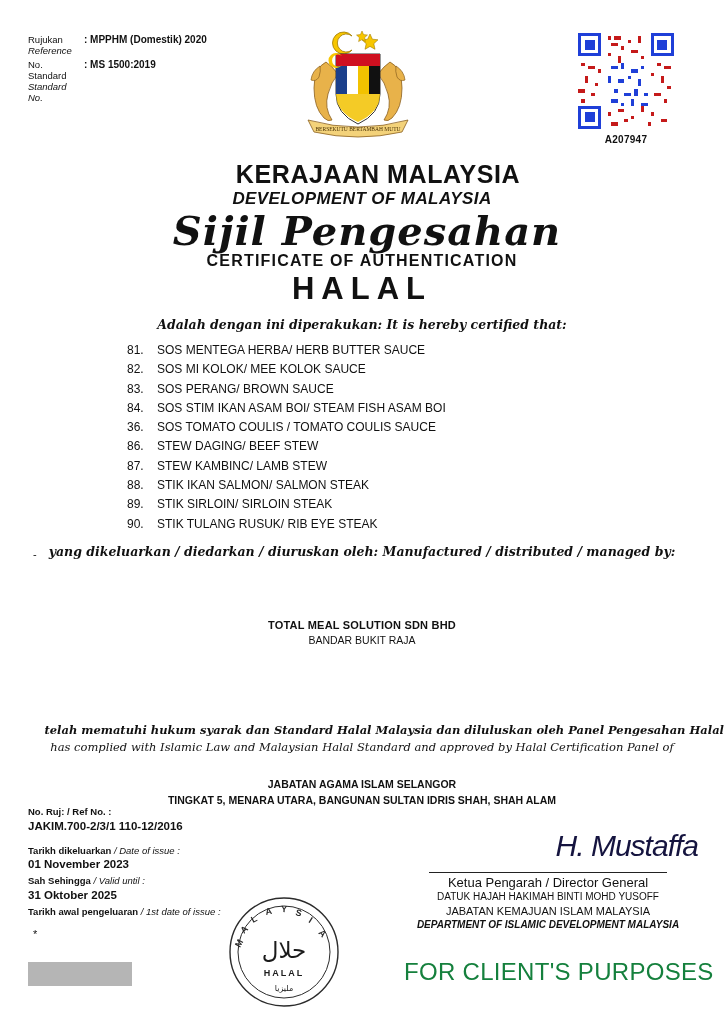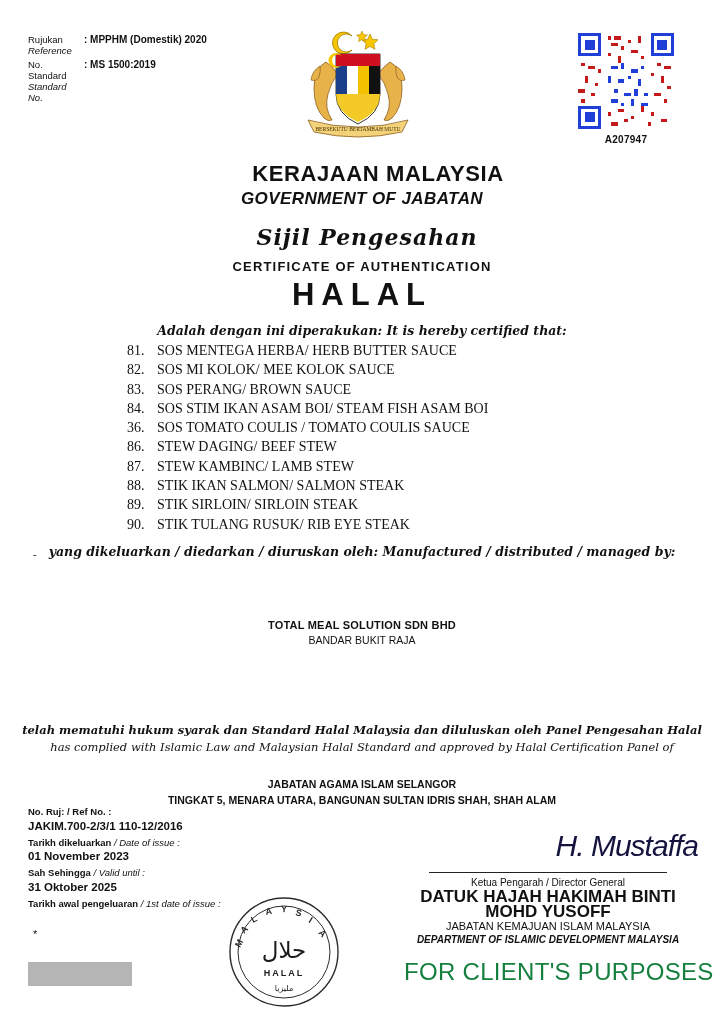--- a/index.html
+++ b/index.html
@@ -85,45 +85,44 @@
 
   
   .titles {
     position: absolute;
     top: 160px;
     left: 0;
     width: 724px;
     text-align: center;
   }
   .t-kerajaan {
-    font-size: 22px;
+    font-size: 25px;
     font-weight: bold;
     letter-spacing: .6px;
     line-height: 28px;
     padding-left: 32px;
   }
   .t-gov {
     font-size: 17px;
     font-weight: bold;
     font-style: italic;
     letter-spacing: .4px;
     line-height: 22px;
   }
   .t-sijil {
     font-family: "DejaVu Serif", serif;
-    font-size: 22px;
+    font-size: 40px;
     font-style: italic;
     font-weight: bold;
     letter-spacing: 1px;
     line-height: 42px;
-    margin-top: 6px;
     padding-left: 10px;
   }
   .t-cert {
-    font-size: 13px;
+    font-size: 16px;
     font-weight: bold;
     letter-spacing: 1.2px;
     line-height: 18px;
   }
   .t-halal {
     font-size: 31px;
     font-weight: bold;
     letter-spacing: 7px;
     line-height: 36px;
     margin-top: 1px;
@@ -135,23 +134,22 @@
     font-size: 12.5px;
     margin-top: 10px;
   }
 
   
   .products {
     position: absolute;
     top: 341px;
     left: 127px;
     width: 520px;
-    font-size: 14px;
+    font-size: 12px;
     line-height: 19.3px;
-    font-family: Liberation Serif, serif;
   }
   .prod-row {
     display: flex;
   }
   .prod-no {
     width: 30px;
     flex: 0 0 30px;
   }
   .prod-name {
     flex: 1 1 auto;
@@ -197,21 +195,21 @@
     position: absolute;
     top: 722px;
     left: 0;
     width: 724px;
     text-align: center;
     font-family: "DejaVu Serif", serif;
     font-style: italic;
     font-size: 11.5px;
     line-height: 17px;
   }
-  .comply .l1 { font-weight: bold; }
+  .comply .l1 { font-weight: bold; text-align: right; }
 
   .authority {
     position: absolute;
     top: 776px;
     left: 0;
     width: 724px;
     text-align: center;
     font-size: 10.5px;
     font-weight: bold;
     line-height: 16px;
@@ -236,21 +234,21 @@
   .fd-val {
     font-weight: bold;
     font-size: 11.5px;
     line-height: 15px;
     margin-bottom: 3px;
   }
   .fd-ref-val {
     font-weight: bold;
     font-size: 11.5px;
     line-height: 14px;
-    margin-bottom: 4px;
+    margin-bottom: 12px;
   }
   .asterisk {
     position: absolute;
     top: 928px;
     left: 33px;
     font-size: 11px;
   }
 
   
   .sign {
@@ -269,26 +267,26 @@
     letter-spacing: -1px;
     color: #15143f;
     text-align: right;
   }
   .sig-rule {
     border-top: 1px solid #222;
     width: 238px;
     margin: 0 auto 3px auto;
   }
   .sig-title {
+    font-size: 13px;
+    line-height: 13px;
+  }
+  .sig-name {
     font-size: 10px;
-    line-height: 13px;
-  }
-  .sig-name {
-    font-size: 17px;
-    font-weight: bold;
+    font-weight: normal;
     line-height: 15px;
   }
   .sig-org {
     font-size: 11px;
     font-weight: normal;
     line-height: 14px;
   }
   .sig-org-en {
     font-size: 10px;
     font-weight: bold;
@@ -448,21 +446,21 @@
           <rect x="16" y="20" width="1" height="2"></rect>
             <rect x="19" y="21" width="2" height="1"></rect>
         </g>
       </svg>
     </div>
     <div class="qr-id">A207947</div>
   </div>
 
   <div class="titles">
     <div class="t-kerajaan">KERAJAAN MALAYSIA</div>
-    <div class="t-gov">GOVERNMENT OF JABATAN</div>
+    <div class="t-gov">DEVELOPMENT OF MALAYSIA</div>
     <div class="t-sijil">Sijil Pengesahan</div>
     <div class="t-cert">CERTIFICATE OF AUTHENTICATION</div>
     <div class="t-halal">HALAL</div>
     <div class="t-hereby">Adalah dengan ini diperakukan: It is hereby certified that:</div>
   </div>
 
   <div class="products">
     <div class="prod-row">
       <div class="prod-no">81.</div>
       <div class="prod-name">SOS MENTEGA HERBA/ HERB BUTTER SAUCE</div>

